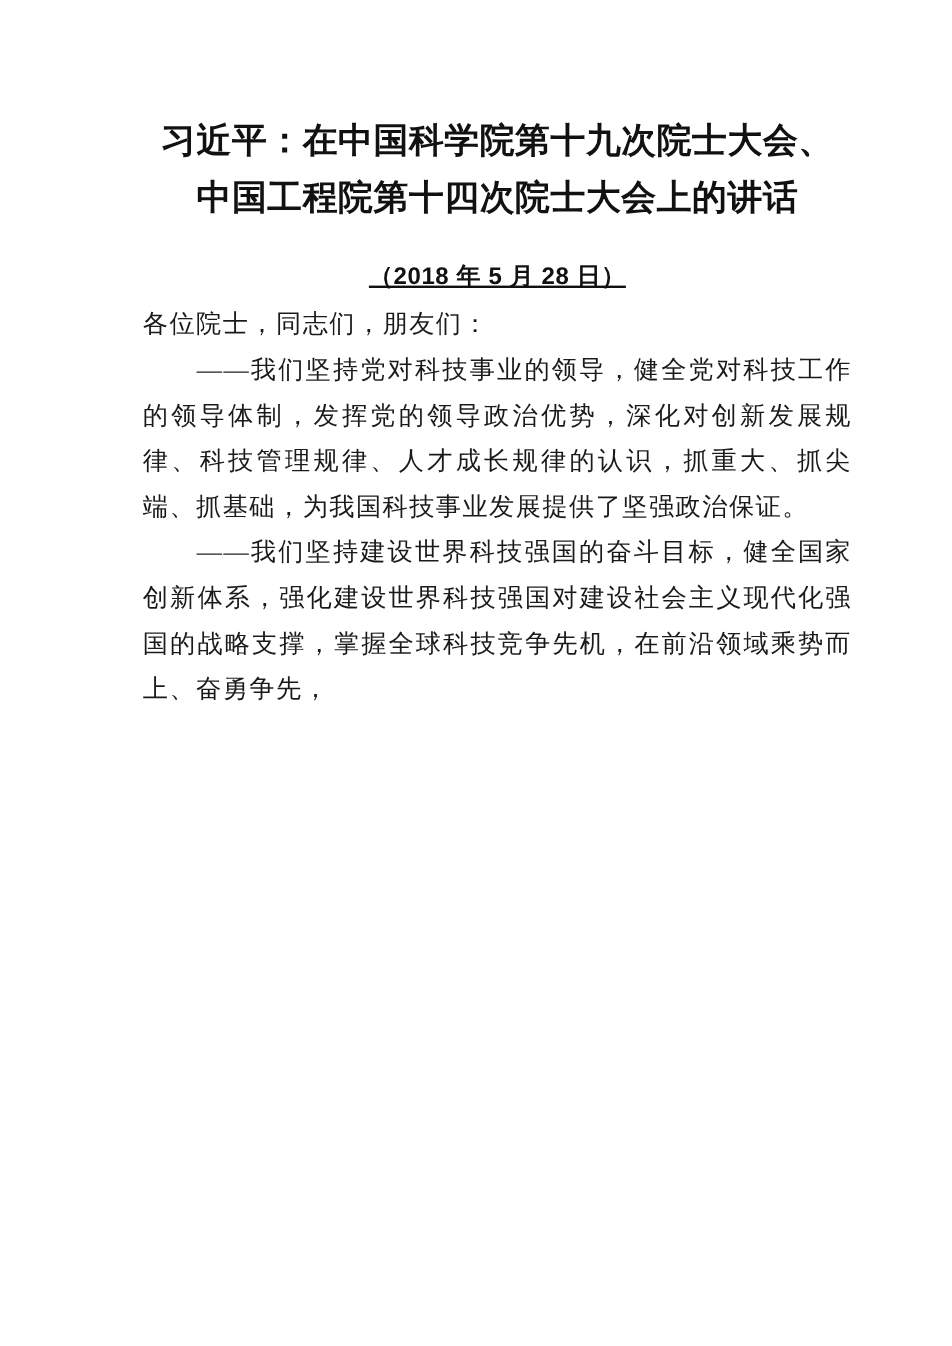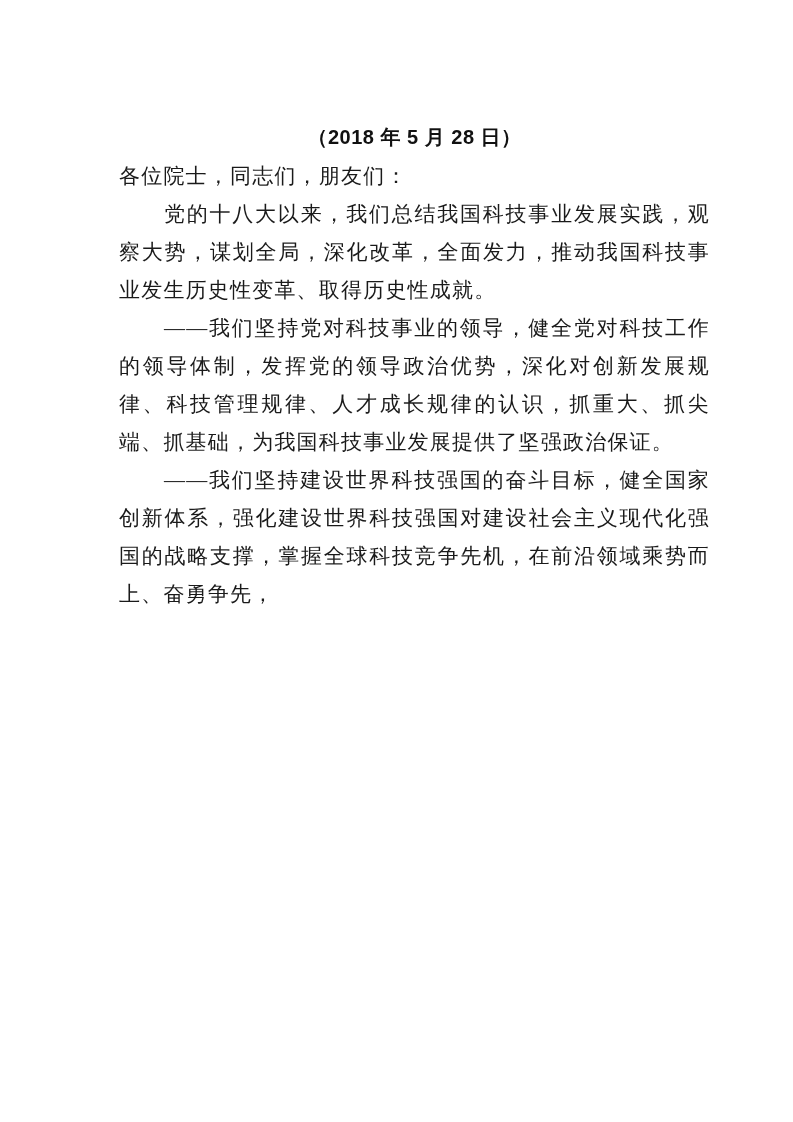--- a/index.html
+++ b/index.html
@@ -33,20 +33,21 @@
   }
   .doc-date {
     margin-top: 27px;
     font-family: "Liberation Sans", "DejaVu Sans", sans-serif;
     font-weight: 700;
     font-size: 20px;
     line-height: 30px;
     text-align: center;
     letter-spacing: 0.5px;
     color: #111111;
+    text-decoration: underline;
   }
   .doc-body {
     margin-top: 5px;
     font-family: Liberation Serif, serif;
     font-size: 21px;
     line-height: 38px;
     letter-spacing: 1.2px;
     text-align: justify;
     text-justify: inter-ideograph;
     color: #1a1a1a;
@@ -58,23 +59,26 @@
   }
   .para.no-indent {
     text-indent: 0;
   }
 </style>
 </head>
 <body>
 
 <div class="page">
 
+  <h1 class="doc-title">
+    <span class="title-line">习近平：在中国科学院第十九次院士大会、</span>
+    <span class="title-line">中国工程院第十四次院士大会上的讲话</span>
+  </h1>
 
   <div class="doc-date">（2018 年 5 月 28 日）</div>
 
   <div class="doc-body">
     <p class="para no-indent">各位院士，同志们，朋友们：</p>
-    <p class="para">党的十八大以来，我们总结我国科技事业发展实践，观察大势，谋划全局，深化改革，全面发力，推动我国科技事业发生历史性变革、取得历史性成就。</p>
     <p class="para">——我们坚持党对科技事业的领导，健全党对科技工作的领导体制，发挥党的领导政治优势，深化对创新发展规律、科技管理规律、人才成长规律的认识，抓重大、抓尖端、抓基础，为我国科技事业发展提供了坚强政治保证。</p>
     <p class="para">——我们坚持建设世界科技强国的奋斗目标，健全国家创新体系，强化建设世界科技强国对建设社会主义现代化强国的战略支撑，掌握全球科技竞争先机，在前沿领域乘势而上、奋勇争先，</p>
   </div>
 
 </div>
 
 </body></html>

